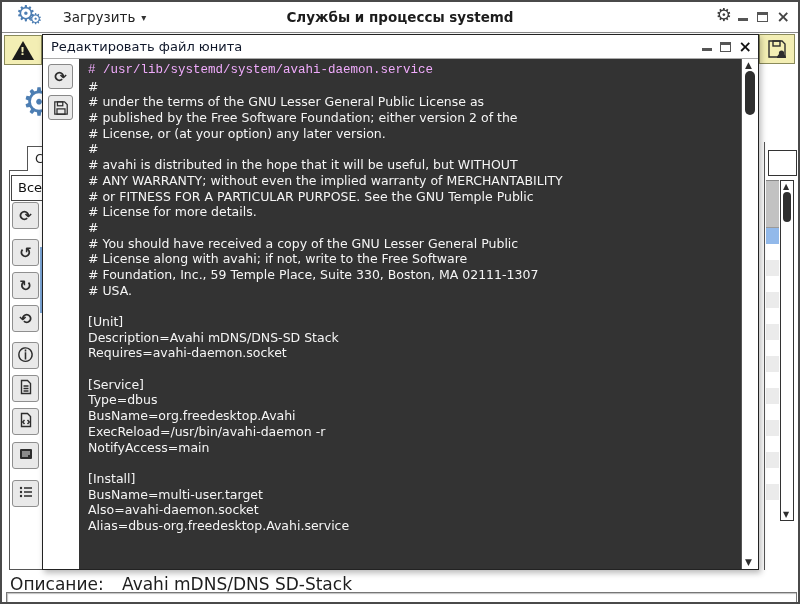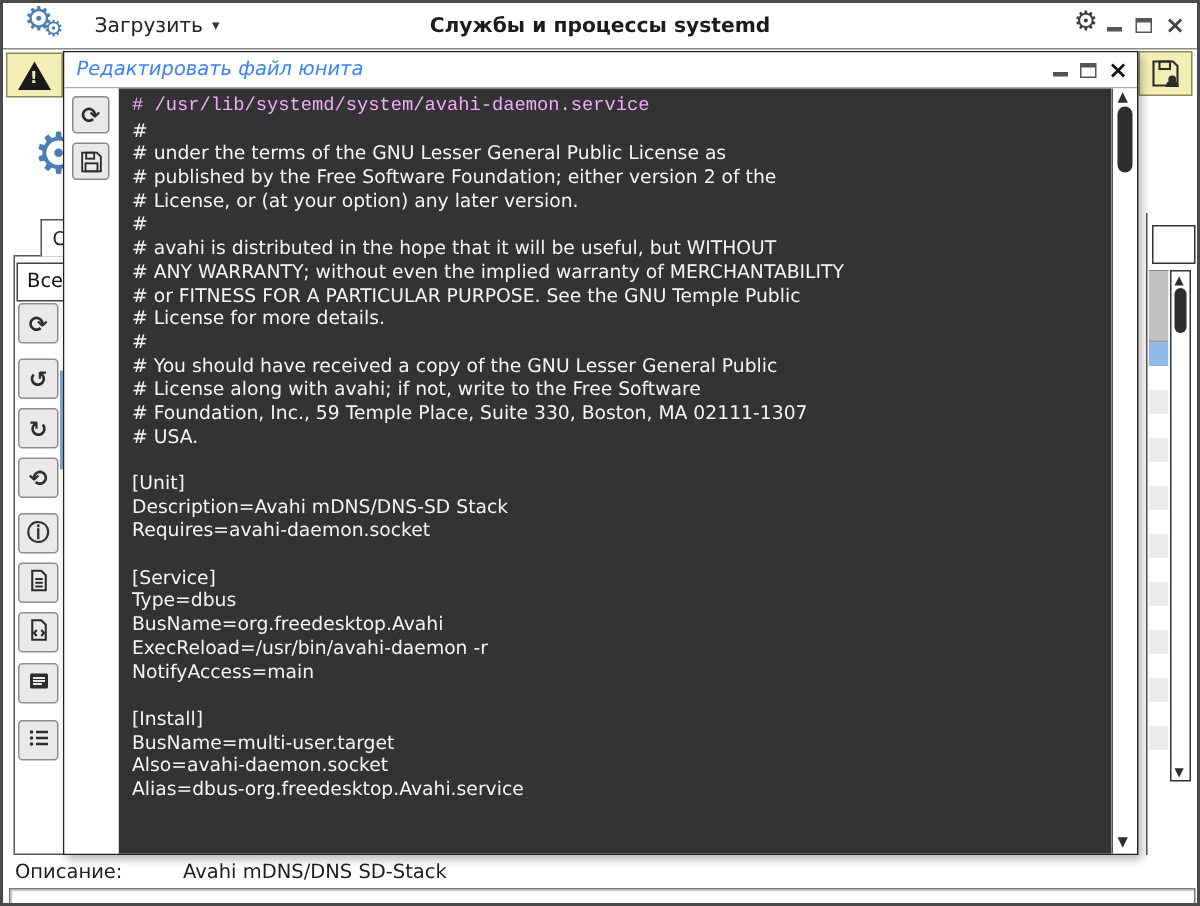--- a/index.html
+++ b/index.html
@@ -44,29 +44,29 @@
   .bg-rows .hdr { height:47px; background:#c2c2c2; border-bottom:1px solid #9a9a9a; }
   .bg-rows .sel { height:16px; background:#92b9ea; }
   .bg-rows .r0 { height:16px; background:#ffffff; }
   .bg-rows .r1 { height:16px; background:#ebebeb; }
   .bg-scroll { position:absolute; left:778px; top:178px; width:14px; height:341px; border:1px solid #333; background:#fff; }
   .bg-scroll .up { position:absolute; top:1px; left:2px; font-size:8px; color:#2e2e2e; }
   .bg-scroll .thumb { position:absolute; top:11px; left:2px; width:8px; height:30px; background:#2e2e2e; border-radius:4px; }
   .bg-scroll .dn { position:absolute; bottom:1px; left:2px; font-size:8px; color:#2e2e2e; }
 
   
-  .statusbar { position:absolute; left:0; top:568px; width:100%; height:22px; background:#fff; font-size:13px; color:#1e1e1e; }
+  .statusbar { position:absolute; left:0; top:568px; width:100%; height:22px; background:#fff; font-size:17px; color:#1e1e1e; }
   .statusbar .lab { position:absolute; left:8px; top:4px; }
   .statusbar .val { position:absolute; left:120px; top:4px; }
   .progress-strip { position:absolute; left:4px; top:590px; width:791px; height:11px; background:#fff; border:1px solid #777; box-shadow:inset 1px 1px 1px rgba(0,0,0,.25); }
 
   
   .dialog { position:absolute; left:40px; top:32px; width:717px; height:536px; background:#fff; border:1px solid #222; box-shadow:2px 3px 6px rgba(0,0,0,.28); }
   .dlg-title { position:relative; height:24px; border-bottom:1px solid #aaa; background:#fff; }
-  .dlg-title .txt { position:absolute; left:8px; top:4px; font-size:13px; color:#3b82f6;font-style:italic; }
+  .dlg-title .txt { position:absolute; left:8px; top:4px; font-size:13px; color:#0f172a; }
   .winctl.dlg { position:absolute; right:6px; top:0; height:24px; gap:8px; }
   .winctl.dlg .ctl-close { color:#111; }
   .dlg-body { position:absolute; left:0; top:24px; right:0; bottom:0; display:flex; }
   .dlg-gutter { width:36px; background:#fff; position:relative; }
   .dlg-btn { position:absolute; left:5px; width:25px; height:25px; background:#e9e9e9; border:1px solid #888; border-radius:3px; display:flex; align-items:center; justify-content:center; font-size:15px; font-weight:bold; color:#2d2d2d; }
   #dlg-refresh { top:5px; }
   #dlg-save { top:36px; }
   .editor { flex:1; background:#333333; color:#f5f5f5; font-size:12.5px; overflow:hidden; padding:4px 0 0 9px; }
   .editor .ln { height:15.7px; line-height:15.7px; white-space:pre; }
   .editor .ln.path { color:#f0abfc;font-family:Liberation Mono, monospace; }

